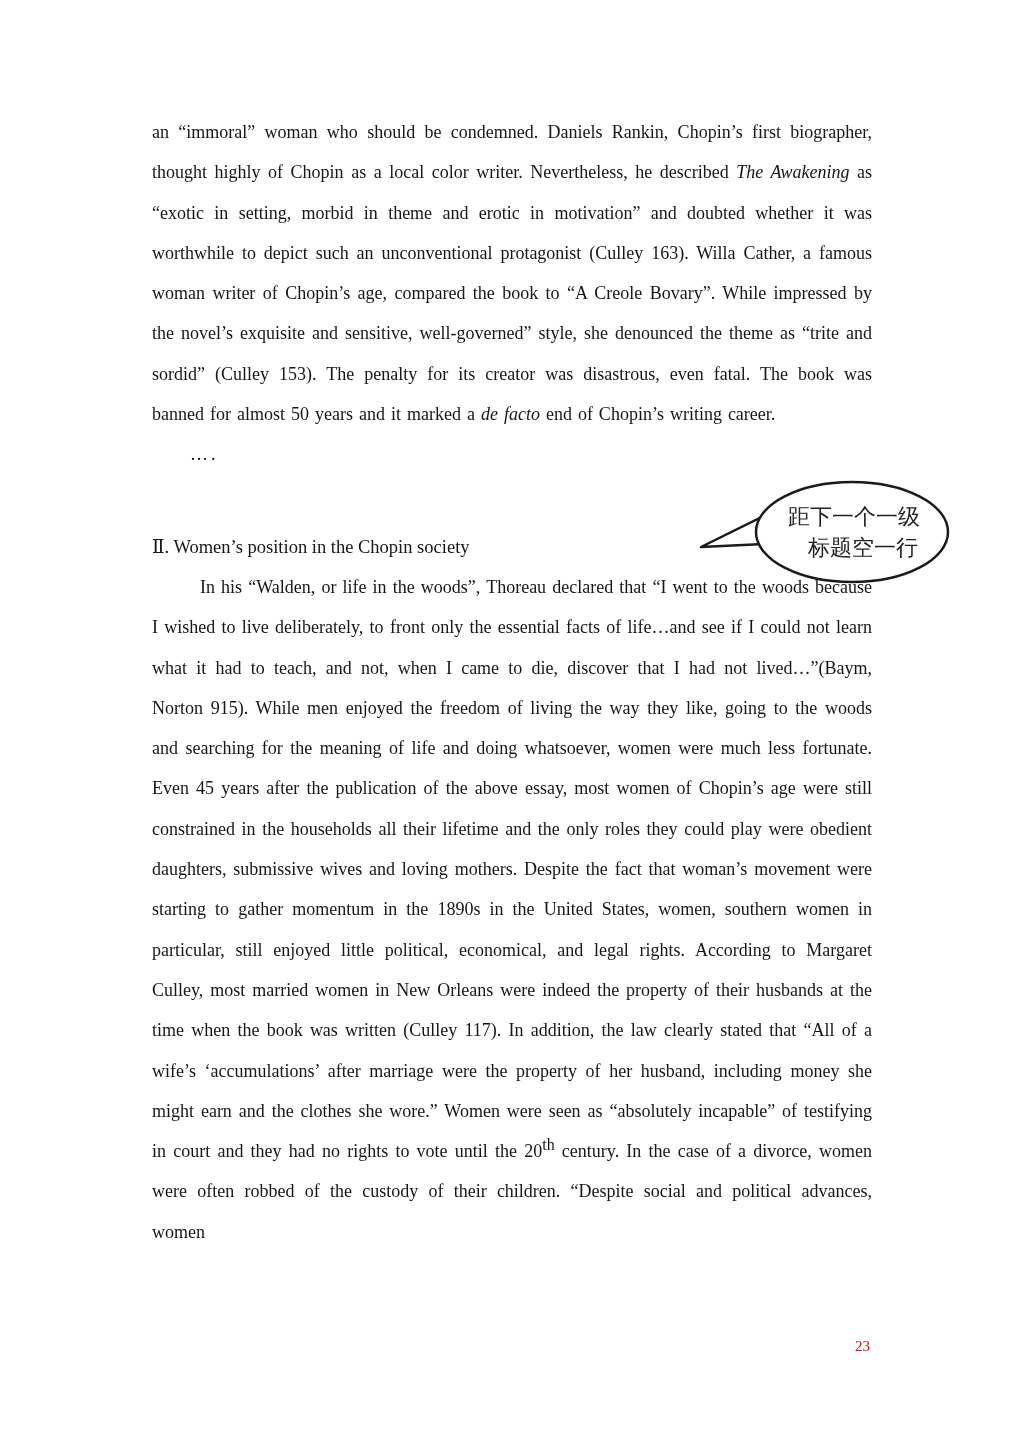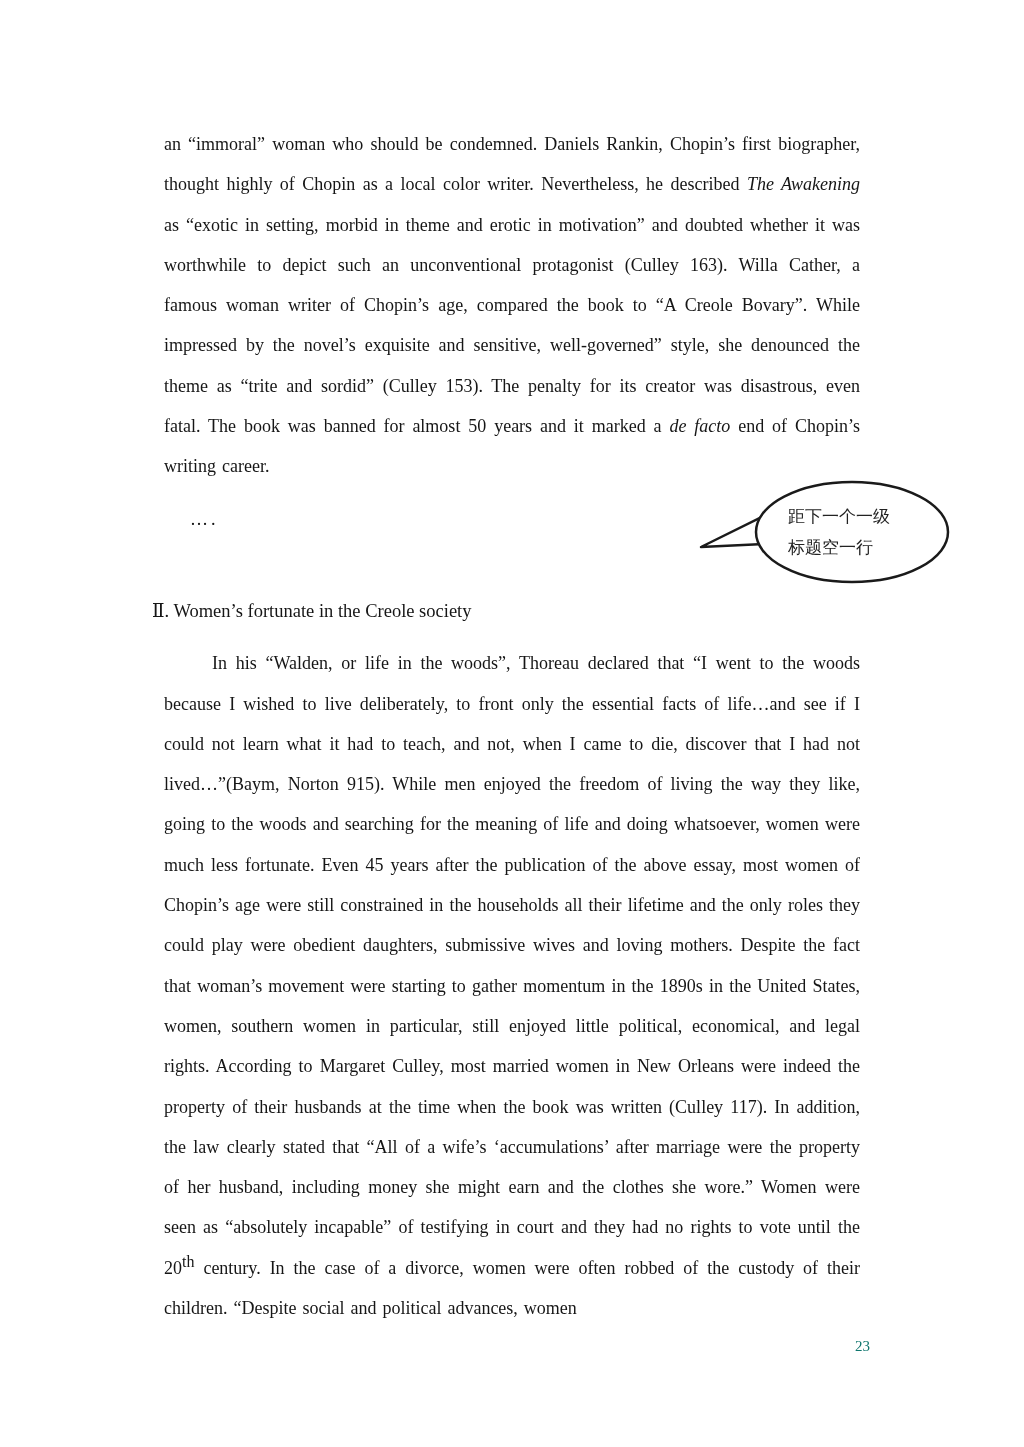--- a/index.html
+++ b/index.html
@@ -15,21 +15,21 @@
     font-family: "Liberation Serif", "DejaVu Serif", serif;
     color: #161616;
   }
   .content {
     position: absolute;
     left: 152px;
     top: 112px;
     width: 720px;
   }
   .para {
-    margin: 12px;
+    margin: 0;
     font-size: 18px;
     line-height: 40.3px;
     text-align: justify;
     text-align-last: left;
     word-spacing: 1.5px;
   }
   .para em { font-style: italic; }
   .para sup {
     font-size: 16px;
     line-height: 0;
@@ -59,42 +59,43 @@
   .annotation-bubble svg {
     position: absolute;
     left: 0;
     top: 0;
   }
   .bubble-text {
     position: absolute;
     left: 90px;
     top: 22px;
     width: 130px;
-    font-size: 17px;
+    font-size: 22px;
     line-height: 31px;
     color: #222;
     white-space: nowrap;
+    text-align: right;
   }
   .page-number {
     position: absolute;
     right: 154px;
     top: 1338px;
     font-size: 15px;
-    color: #0f766e;
+    color: #b91c1c;
   }
 </style>
 </head>
 <body>
 
 <div class="content">
   <p class="para"><span>an “immoral” woman who should be condemned. Daniels Rankin, Chopin’s first biographer, thought highly of Chopin as a local color writer. Nevertheless, he described </span><em>The Awakening</em><span> as “exotic in setting, morbid in theme and erotic in motivation” and doubted whether it was worthwhile to depict such an unconventional protagonist (Culley 163). Willa Cather, a famous woman writer of Chopin’s age, compared the book to “A Creole Bovary”. While impressed by the novel’s exquisite and sensitive, well-governed” style, she denounced the theme as “trite and sordid” (Culley 153). The penalty for its creator was disastrous, even fatal. The book was banned for almost 50 years and it marked a </span><em>de facto</em><span> end of Chopin’s writing career.</span></p>
 
   <p class="ellipsis-line">….</p>
 
-  <h2 class="section-heading">Ⅱ. Women’s fortunate in the Creole society</h2>
+  <h2 class="section-heading">Ⅱ. Women’s position in the Chopin society</h2>
 
   <p class="para para-indent"><span>In his “Walden, or life in the woods”, Thoreau declared that “I went to the woods because I wished to live deliberately, to front only the essential facts of life…and see if I could not learn what it had to teach, and not, when I came to die, discover that I had not lived…”(Baym, Norton 915). While men enjoyed the freedom of living the way they like, going to the woods and searching for the meaning of life and doing whatsoever, women were much less fortunate. Even 45 years after the publication of the above essay, most women of Chopin’s age were still constrained in the households all their lifetime and the only roles they could play were obedient daughters, submissive wives and loving mothers. Despite the fact that woman’s movement were starting to gather momentum in the 1890s in the United States, women, southern women in particular, still enjoyed little political, economical, and legal rights. According to Margaret Culley, most married women in New Orleans were indeed the property of their husbands at the time when the book was written (Culley 117). In addition, the law clearly stated that “All of a wife’s ‘accumulations’ after marriage were the property of her husband, including money she might earn and the clothes she wore.” Women were seen as “absolutely incapable” of testifying in court and they had no rights to vote until the 20</span><sup>th</sup><span> century. In the case of a divorce, women were often robbed of the custody of their children. “Despite social and political advances, women</span></p>
 </div>
 
 <div class="annotation-bubble">
   <svg width="262" height="112" viewBox="0 0 262 112">
     <polygon points="3,68 80,30 88,64" fill="#ffffff" stroke="#1a1a1a" stroke-width="2.5" stroke-linejoin="round"></polygon>
     <ellipse cx="154" cy="53" rx="96" ry="50" fill="#ffffff" stroke="#1a1a1a" stroke-width="2.5"></ellipse>
   </svg>
   <div class="bubble-text">

